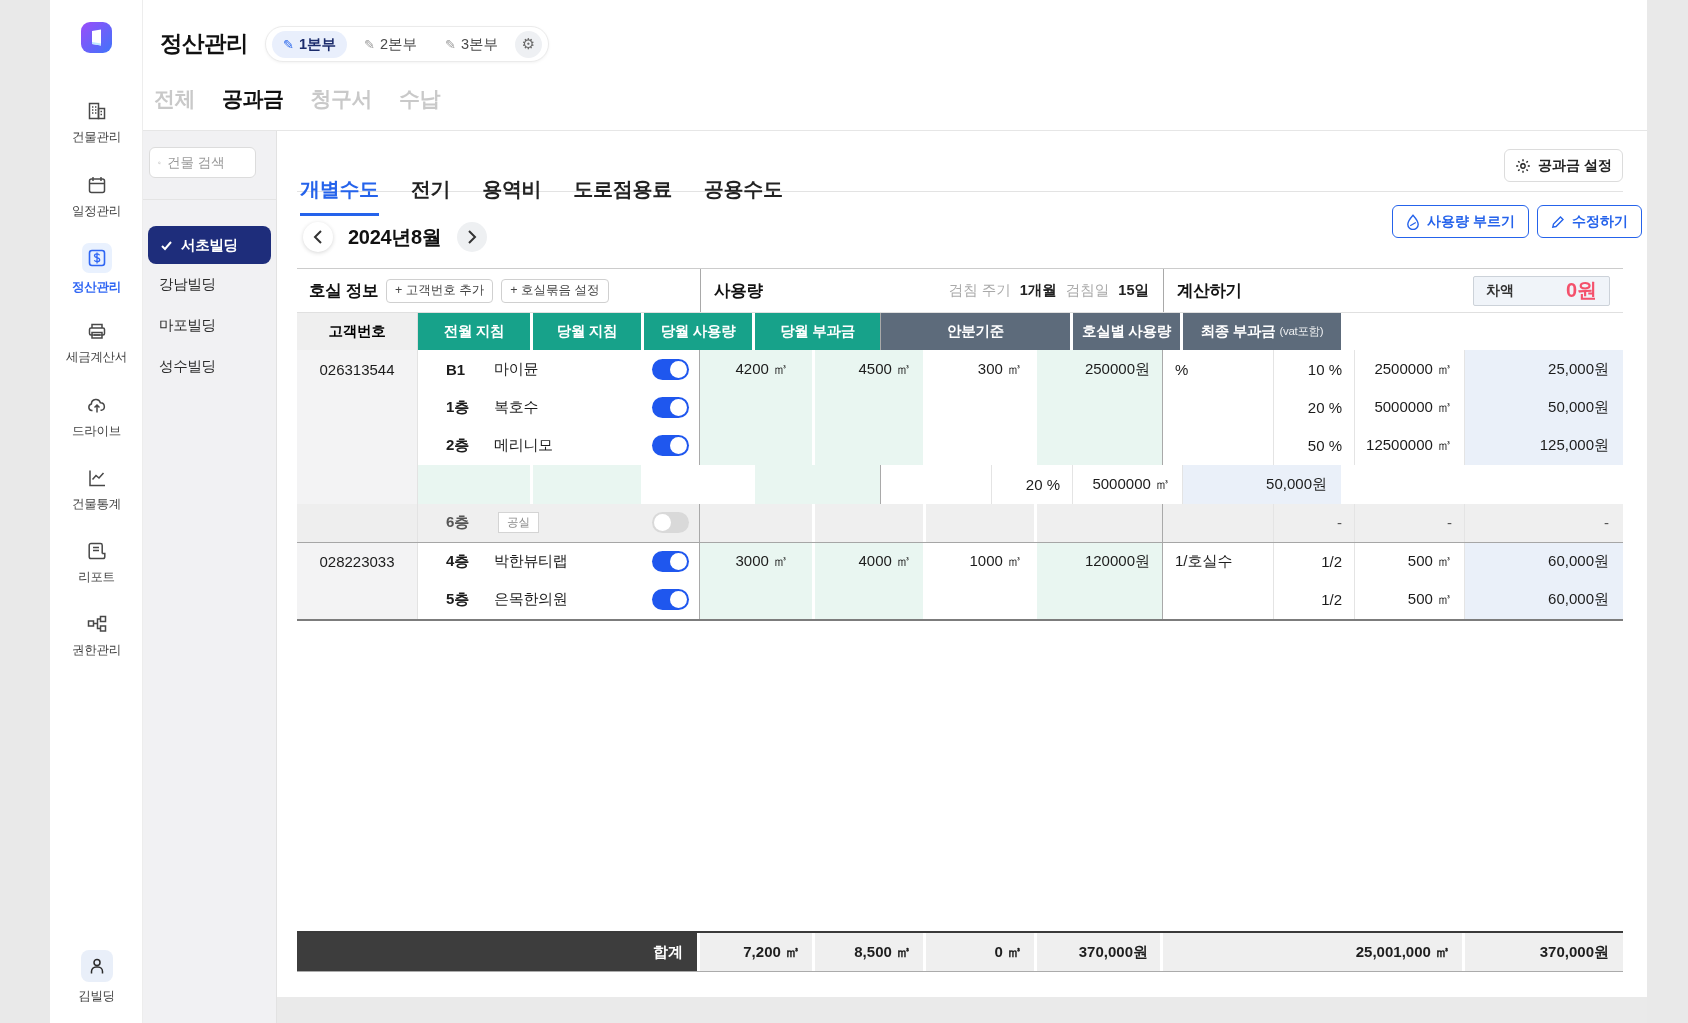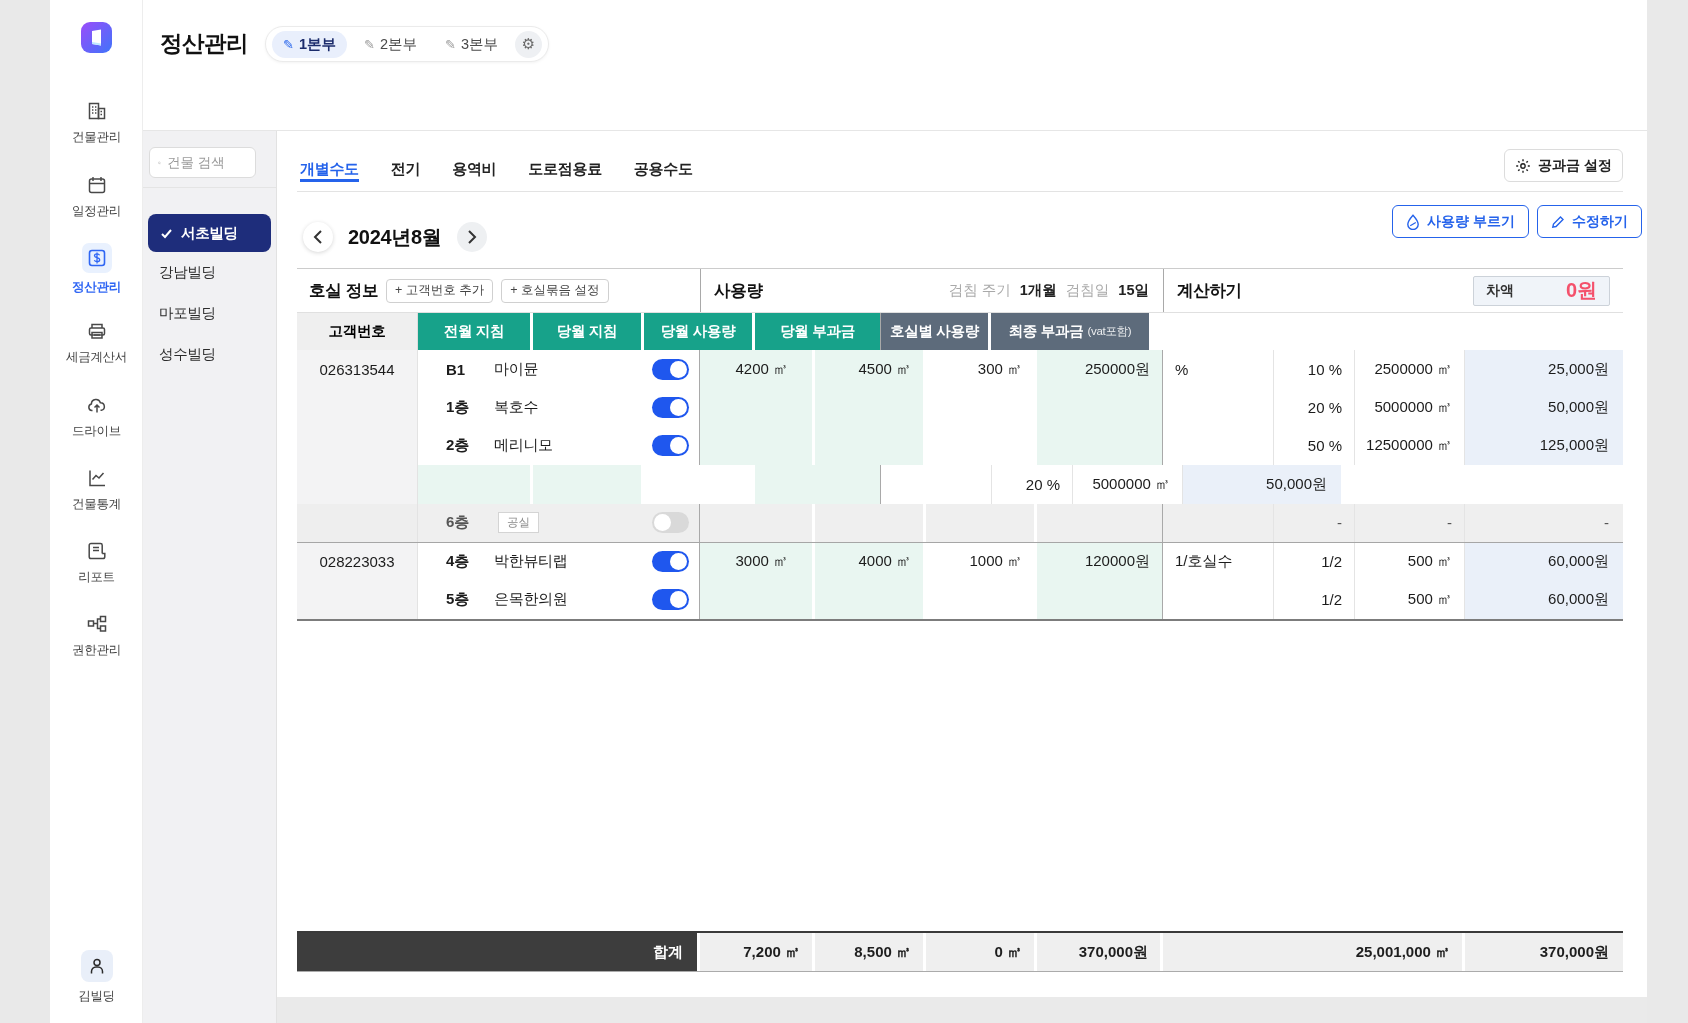--- a/index.html
+++ b/index.html
@@ -28,33 +28,33 @@
   .chip.active { background:#e9effc; font-weight:bold; color:#1b2b6b; }
   .chip.active .pen { color:#2563eb; }
   .gearcirc { width:27px; height:27px; border-radius:50%; background:#eef0f3; display:flex; align-items:center; justify-content:center;
               font-size:15px; color:#6a6a6a; cursor:pointer; }
   .subnav { position:absolute; left:11px; top:85px; display:flex; gap:27px; }
   .subnav .sn { font-size:21px; font-weight:bold; color:#c9c9c9; letter-spacing:-0.5px; cursor:pointer; }
   .subnav .sn.active { color:#111; }
 
   
   .bpanel { position:absolute; left:93px; top:131px; width:134px; height:892px; background:#f1f1f3; border-right:1px solid #e2e2e2; }
-  .searchwrap { padding:16px 20px 0 6px; height:57px; border-bottom:1px solid #e4e4e4; }
+  .searchwrap { padding:16px 20px 0 6px; height:69px; border-bottom:1px solid #e4e4e4; }
   .searchbox { height:31px; background:#fff; border:1px solid #dcdcdc; border-radius:6px; display:flex; align-items:center; padding:0 8px; gap:6px; }
   .searchbox input { border:none; outline:none; width:80px; font-size:13.5px; color:#333; font-family:inherit; background:transparent; }
   .searchbox input::placeholder { color:#9a9a9a; }
   .bsel { margin:26px 5px 0 5px; height:38px; border-radius:8px; background:#1e2d7b; color:#fff; font-size:14.5px; font-weight:bold;
           display:flex; align-items:center; padding-left:12px; gap:8px; cursor:pointer; letter-spacing:-0.3px; }
   .bitem { height:41px; display:flex; align-items:center; padding-left:16px; font-size:14.5px; color:#2b2b2b; cursor:pointer; letter-spacing:-0.3px; }
 
   
   .main { position:absolute; left:227px; top:131px; width:1370px; height:892px; background:#fff; }
   .tabline { position:absolute; left:20px; top:60px; width:1326px; height:1px; background:#e3e3e3; }
   .tabs { position:absolute; left:23px; top:29px; display:flex; gap:32px; z-index:2; }
-  .tab { font-size:15px; font-weight:bold; color:#222; letter-spacing:-0.3px; cursor:pointer; }
+  .tab { font-size:20px; font-weight:bold; color:#222; padding-bottom:10px; letter-spacing:-0.3px; cursor:pointer;margin-top:16px; }
   .tab.active { color:#2563eb; border-bottom:3px solid #2563eb; }
   .btn-settings { position:absolute; left:1227px; top:18px; width:119px; height:33px; background:#fff; border:1px solid #dcdcdc;
                   border-radius:6px; display:flex; align-items:center; justify-content:center; gap:7px; font-size:14px; font-weight:bold;
                   color:#222; cursor:pointer; }
   .monthnav { position:absolute; left:26px; top:91px; display:flex; align-items:center; gap:15px; }
   .navcirc { width:30px; height:30px; border-radius:50%; display:flex; align-items:center; justify-content:center; cursor:pointer; }
   .navcirc.prev { background:#fff; box-shadow:0 1px 4px rgba(0,0,0,.16); }
   .navcirc.next { background:#eef0f2; }
   .month { font-size:20px; font-weight:bold; color:#111; letter-spacing:-0.3px; }
   .actions { position:absolute; left:1115px; top:74px; display:flex; gap:8px; }
@@ -251,20 +251,26 @@
       </div>
       <div class="chip">
         <span class="pen">✎</span>
         <span>3본부</span>
       </div>
       <div class="gearcirc">
         <span>⚙</span>
       </div>
     </div>
 
+    <div class="subnav">
+      <span class="sn">전체</span>
+      <span class="sn active">공과금</span>
+      <span class="sn">청구서</span>
+      <span class="sn">수납</span>
+    </div>
   </div>
 
   <div class="bpanel">
     <div class="searchwrap">
       <div class="searchbox">
         <svg width="14" height="14" viewBox="0 0 14 14" fill="none" stroke="#999" stroke-width="1.5">
           <circle cx="6" cy="6" r="4.3"></circle>
             <path d="M9.3 9.3 12.8 12.8"></path>
         </svg>
         <input type="text" placeholder="건물 검색" style="">
@@ -354,20 +360,21 @@
           </span>
         </div>
       </div>
 
       <div class="hrow">
         <div class="h h1">고객번호</div>
         <div class="h h3 ghead">전월 지침</div>
         <div class="h h4 ghead">당월 지침</div>
         <div class="h h5 ghead">당월 사용량</div>
         <div class="h h6 ghead">당월 부과금</div>
+        <div class="h h7 dhead">안분기준</div>
         <div class="h h8 dhead">호실별 사용량</div>
         <div class="h h9 dhead">
           <span>최종 부과금</span>
           <span class="vatsub">(vat포함)</span>
         </div>
       </div>
 
       <div class="tbody">
 
         <div class="trow">

